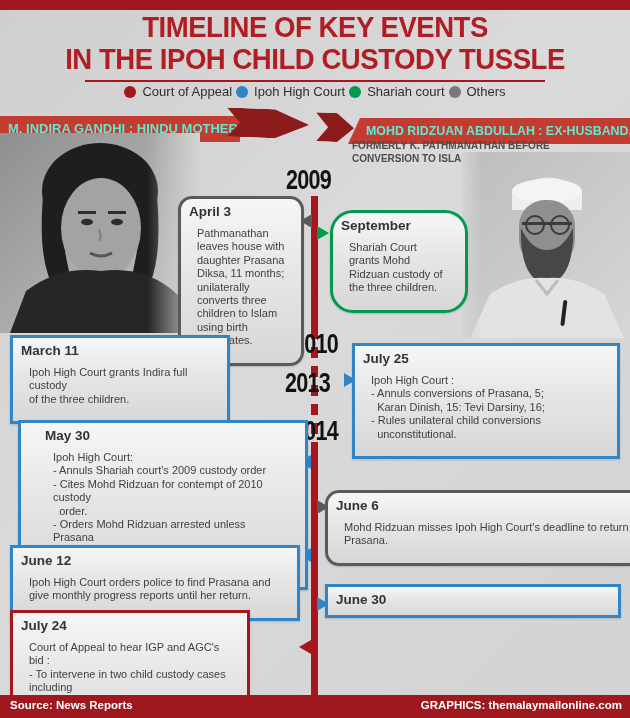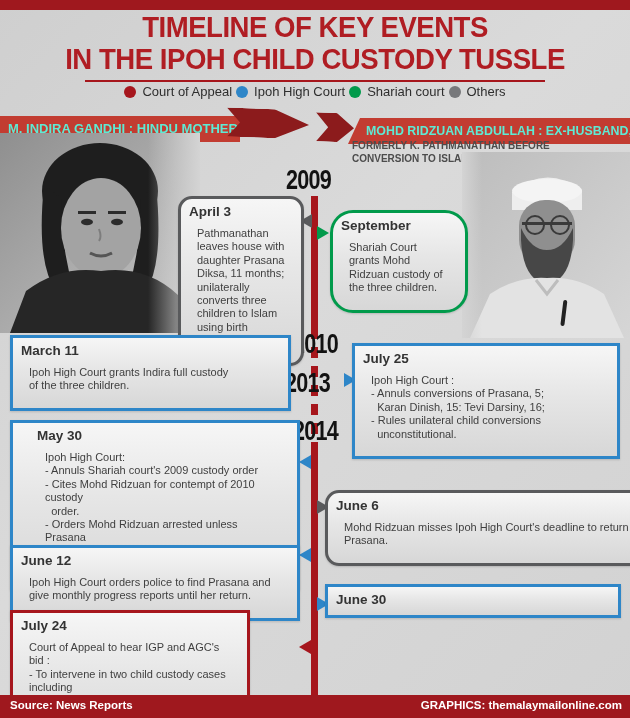--- a/index.html
+++ b/index.html
@@ -58,23 +58,23 @@
   .high{color:var(--high);} .others{color:var(--others);} .shariah{color:var(--shariah);} .appeal{color:var(--appeal);}
   
   .box{position:absolute;border:3px solid;background:linear-gradient(180deg,#f6f6f6 0%,#e6e6e6 45%,#d7d7d7 100%);
        padding:5px 8px 7px;box-shadow:0 1px 2px rgba(0,0,0,0.15);}
   .box.high{border-color:var(--high);} .box.others{border-color:var(--others);border-radius:14px;}
   .box.shariah{border-color:var(--shariah);} .box.appeal{border-color:var(--appeal);}
   .box h3{margin:0 0 1px;font-size:13.5px;font-weight:bold;color:#333;}
   .box p{margin:8px;font-size:11px;line-height:1.22;color:#3f3f3f;white-space:pre-wrap;}
   .b-april3{left:178px;top:196px;width:126px;}
   .b-september{left:330px;top:210px;width:138px;min-height:94px;border-radius:23px;}
-  .b-march11{left:10px;top:335px;width:281px;}
+  .b-march11{left:10px;top:335px;width:220px;}
   .b-july25{left:352px;top:343px;width:268px;}
-  .b-may30{left:10px;top:420px;width:290px;padding-left:24px;}
+  .b-may30{left:18px;top:420px;width:290px;padding-left:24px;}
   .b-june6{left:325px;top:490px;width:355px;}
   .b-june12{left:10px;top:545px;width:290px;}
   .b-june30{left:325px;top:584px;width:296px;}
   .b-july24{left:10px;top:610px;width:240px;}
 </style>
 </head>
 <body>
 
 <div id="stage">
 

